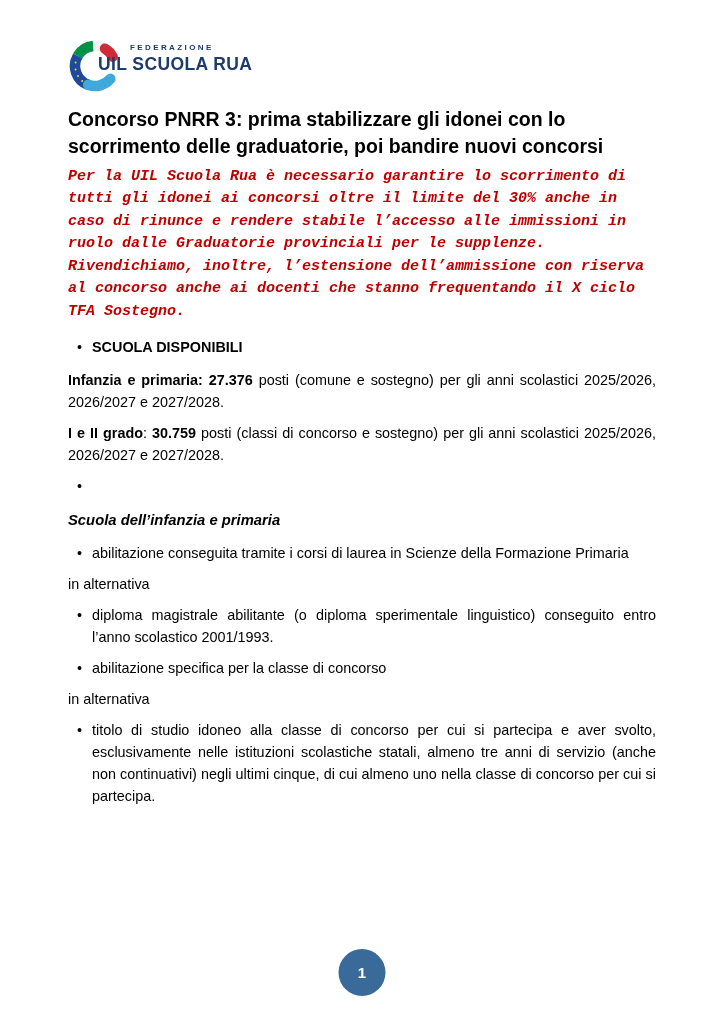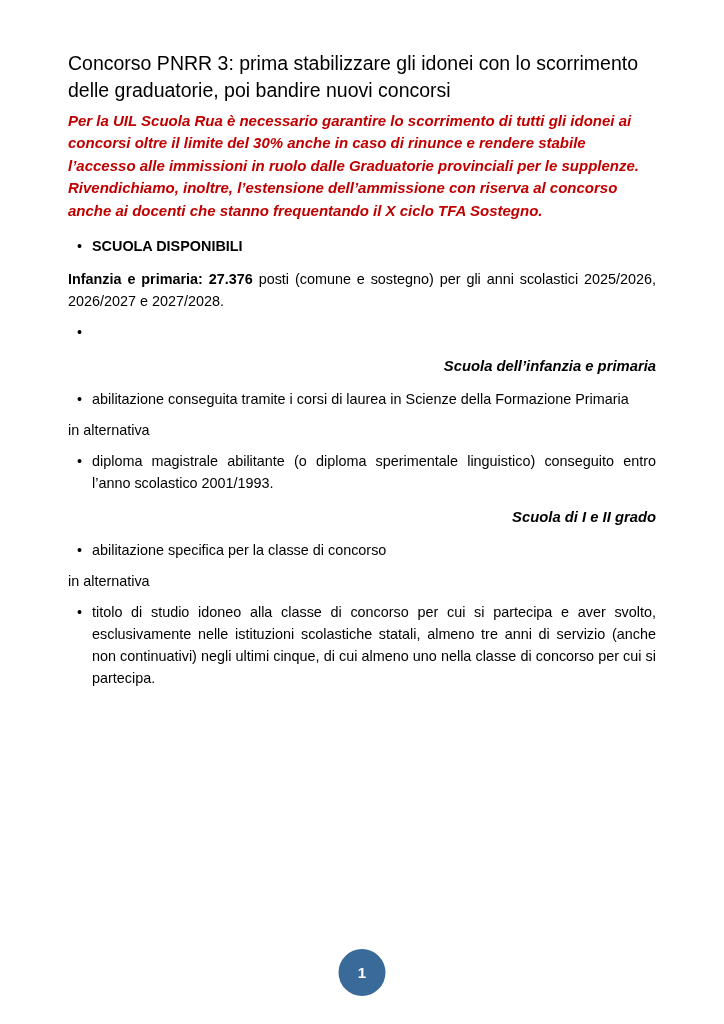--- a/index.html
+++ b/index.html
@@ -21,93 +21,112 @@
   .logo-fed{
     font-size:8px;font-weight:700;letter-spacing:2.4px;
     color:#1d3b6b;margin-left:32px;margin-bottom:2px;
   }
   .logo-name{
     font-size:17.5px;font-weight:700;letter-spacing:.4px;
     color:#1d3b6b;
   }
   
   .doc-title{
-    font-size:19.5px;font-weight:400;line-height:1.38;
+    font-size:19.5px;font-weight:700;line-height:1.38;
     margin:14px 0 6px 0;color:#000;
   }
   .doc-subtitle{
     font-size:15px;font-weight:700;font-style:italic;
-    line-height:1.5;color:#c00000;margin:0 0 13px 0;
+    line-height:1.5;color:#c00000;margin:0 0 13px 0;font-family:Liberation Mono, monospace;
   }
   
   .body{font-size:14.4px;line-height:22px;}
   .body p{margin:0 0 9px 0;text-align:justify;}
   .plain{text-align:left;}
   .sec-heading{
     display:flex;font-weight:700;margin:4px 0 11px 0;
   }
   .sec-heading .marker,.li .marker{
     flex:none;width:24px;padding-left:9px;box-sizing:border-box;
     font-weight:400;
   }
   .li{display:flex;margin:0 0 9px 0;}
   .li .li-text{flex:1;text-align:justify;}
   .h-bold{font-weight:700;margin:11px 0 11px 0;}
-  .h-bolditalic{font-weight:700;font-style:italic;font-size:14.8px;margin:12px 0 11px 0;text-align:right;}
+  .h-bolditalic{font-weight:700;font-style:italic;font-size:14.8px;margin:12px 0 11px 0;}
   
   .page-badge{
     position:absolute;left:50%;bottom:28px;transform:translateX(-50%);
     width:47px;height:47px;border-radius:50%;
     background:#3a6a99;color:#fff;
     font-size:15px;font-weight:700;
     display:flex;align-items:center;justify-content:center;
   }
 </style>
 </head>
 <body>
 
 <div class="page">
 
+  <div class="logo">
+    <svg class="swoosh" width="58" height="58" viewBox="0 0 58 58">
+      <path d="M9.68,20 A20,20 0 0 1 25.26,10.08" fill="none" stroke="#009246" stroke-width="10.5" style="stroke: rgb(0, 146, 70);"></path>
+      <path d="M25.26,10.08 A20,20 0 0 1 37,12.68" fill="none" stroke="#f2f2f2" stroke-width="10.5" style="stroke: rgb(242, 242, 242);"></path>
+      <path d="M37,12.68 A20,20 0 0 1 44.66,20.61" fill="none" stroke="#ce2b37" stroke-width="10.5" stroke-linecap="round" style="stroke: rgb(206, 43, 55);"></path>
+      <path d="M9.68,20 A20,20 0 0 0 20.16,48.79" fill="none" stroke="#1b4a9e" stroke-width="10.5" style="stroke: rgb(27, 74, 158);"></path>
+      <path d="M20.16,48.79 A20,20 0 0 0 42.32,42.86" fill="none" stroke="#3fa9dc" stroke-width="10.5" stroke-linecap="round" style="stroke: rgb(63, 169, 220);"></path>
+      <g fill="#ffd617">
+        <circle cx="7.6" cy="26.5" r="1"></circle>
+        <circle cx="7.6" cy="33.5" r="1"></circle>
+        <circle cx="10" cy="40" r="1"></circle>
+        <circle cx="14.2" cy="45" r="1"></circle>
+      </g>
+    </svg>
+    <div class="logo-text">
+      <div class="logo-fed">FEDERAZIONE</div>
+      <div class="logo-name">UIL SCUOLA RUA</div>
+    </div>
+  </div>
 
   <h1 class="doc-title">Concorso PNRR 3: prima stabilizzare gli idonei con lo scorrimento delle graduatorie, poi bandire nuovi concorsi</h1>
 
   <p class="doc-subtitle" style="color: rgb(192, 0, 0);">Per la UIL Scuola Rua è necessario garantire lo scorrimento di tutti gli idonei ai concorsi oltre il limite del 30% anche in caso di rinunce e rendere stabile l’accesso alle immissioni in ruolo dalle Graduatorie provinciali per le supplenze. Rivendichiamo, inoltre, l’estensione dell’ammissione con riserva al concorso anche ai docenti che stanno frequentando il X ciclo TFA Sostegno.</p>
 
   <div class="body">
 
 
 
     <div class="sec-heading">
       <span class="marker">•</span>
       <span>SCUOLA DISPONIBILI</span>
     </div>
 
     <p><b>Infanzia e primaria: 27.376</b><span> posti (comune e sostegno) per gli anni scolastici 2025/2026, 2026/2027 e 2027/2028.</span></p>
 
+    <p><b>I e II grado</b><span>: </span><b>30.759</b><span> posti (classi di concorso e sostegno) per gli anni scolastici 2025/2026, 2026/2027 e 2027/2028.</span></p>
 
     <div class="sec-heading">
       <span class="marker">•</span>
     </div>
 
 
     <div class="h-bolditalic">Scuola dell’infanzia e primaria</div>
 
     <div class="li">
       <span class="marker">•</span>
       <div class="li-text">abilitazione conseguita tramite i corsi di laurea in Scienze della Formazione Primaria</div>
     </div>
 
     <p class="plain">in alternativa</p>
 
     <div class="li">
       <span class="marker">•</span>
       <div class="li-text">diploma magistrale abilitante (o diploma sperimentale linguistico) conseguito entro l’anno scolastico 2001/1993.</div>
     </div>
 
-    <div class="h-bolditalic">Scuola di I e II grado</div>
 
     <div class="li">
       <span class="marker">•</span>
       <div class="li-text">abilitazione specifica per la classe di concorso</div>
     </div>
 
     <p class="plain">in alternativa</p>
 
     <div class="li">
       <span class="marker">•</span>

